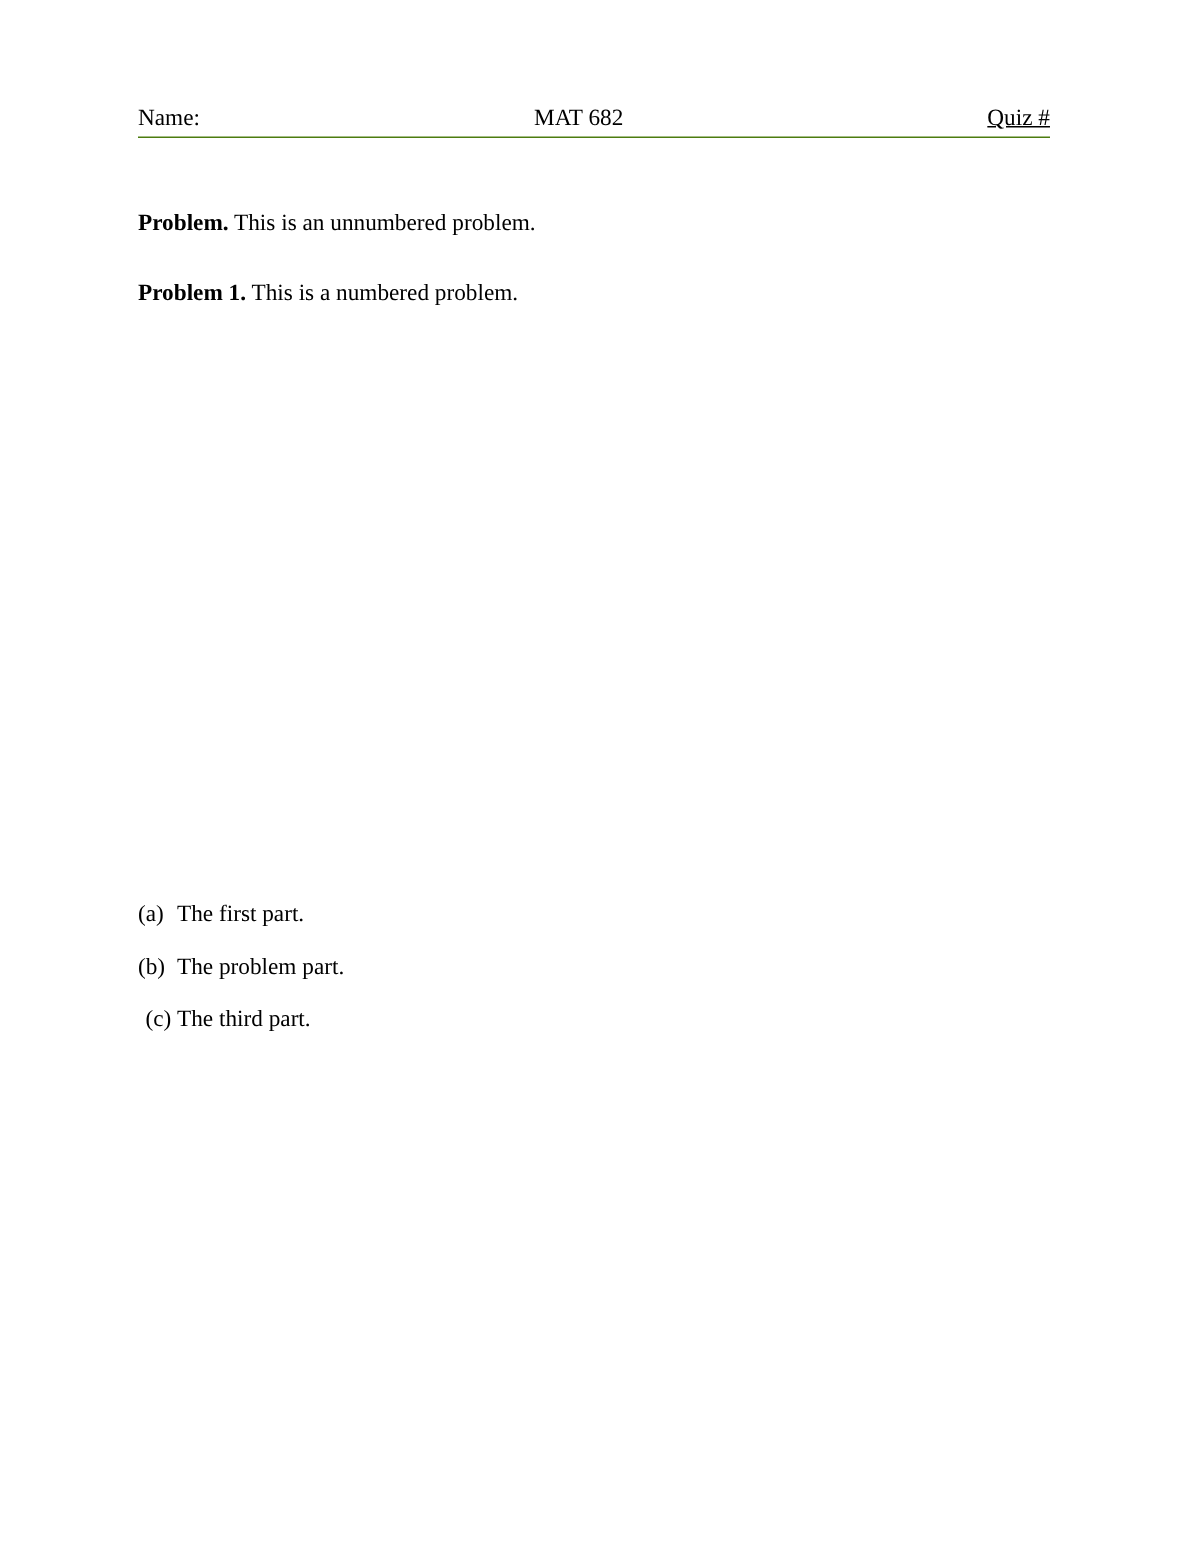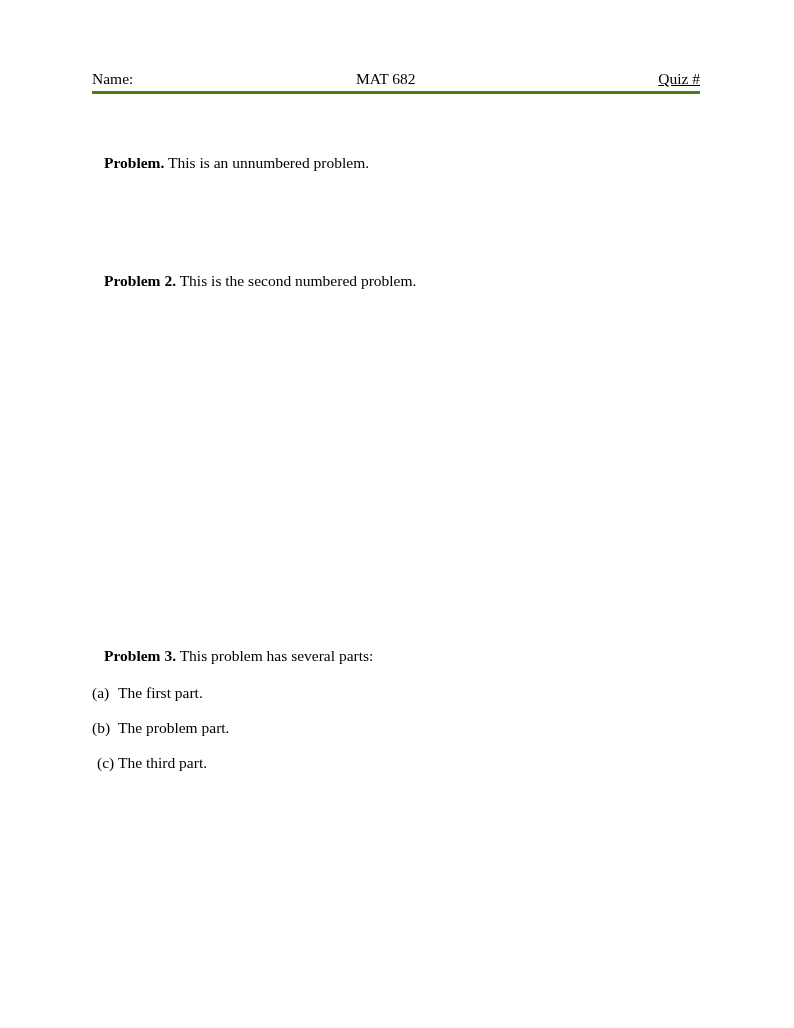--- a/index.html
+++ b/index.html
@@ -29,42 +29,42 @@
     top: 70px;
     width: 610px;
   }
 
   
   .header {
     display: flex;
     align-items: baseline;
     justify-content: space-between;
     font-size: 15.5px;
-    border-bottom: 3px solid #4d7c0f;
+    border-bottom: 1px solid #4d7c0f;
     padding-bottom: 3px;
     width: 608px;
   }
   .header .h-left {
     white-space: nowrap;
   }
   .header .h-center {
     white-space: nowrap;
     position: relative;
     left: -10px;
   }
   .header .h-right {
     white-space: nowrap;
     text-decoration: underline;
   }
 
   
   .problem {
     font-size: 15.5px;
     line-height: 1.35;
-    margin: 12px;
+    margin: 0;
     white-space: nowrap;
   }
   .problem .label {
     font-weight: bold;
   }
   .problem .body {
     font-weight: normal;
   }
   .gap-md { height: 47px; }
   .gap-lg { height: 330px; }
@@ -108,34 +108,30 @@
 
     <div class="gap-md"></div>
 
     <p class="problem">
       <span class="label">Problem.</span>
       <span class="body">This is an unnumbered problem.</span>
     </p>
 
     <div class="spacer-1"></div>
 
+    <p class="problem">
+      <span class="label">Problem 1.</span>
+      <span class="body">This is a numbered problem.</span>
+    </p>
 
     <div class="gap-md"></div>
 
-    <p class="problem">
-      <span class="label">Problem 2.</span>
-      <span class="body">This is the second numbered problem.</span>
-    </p>
 
     <div class="gap-lg"></div>
 
-    <p class="problem">
-      <span class="label">Problem 3.</span>
-      <span class="body">This problem has several parts:</span>
-    </p>
 
     <div class="parts">
       <div class="part">
         <span class="marker">(a)</span>
         <span class="ptext">The first part.</span>
       </div>
       <div class="part">
         <span class="marker">(b)</span>
         <span class="ptext">The problem part.</span>
       </div>

